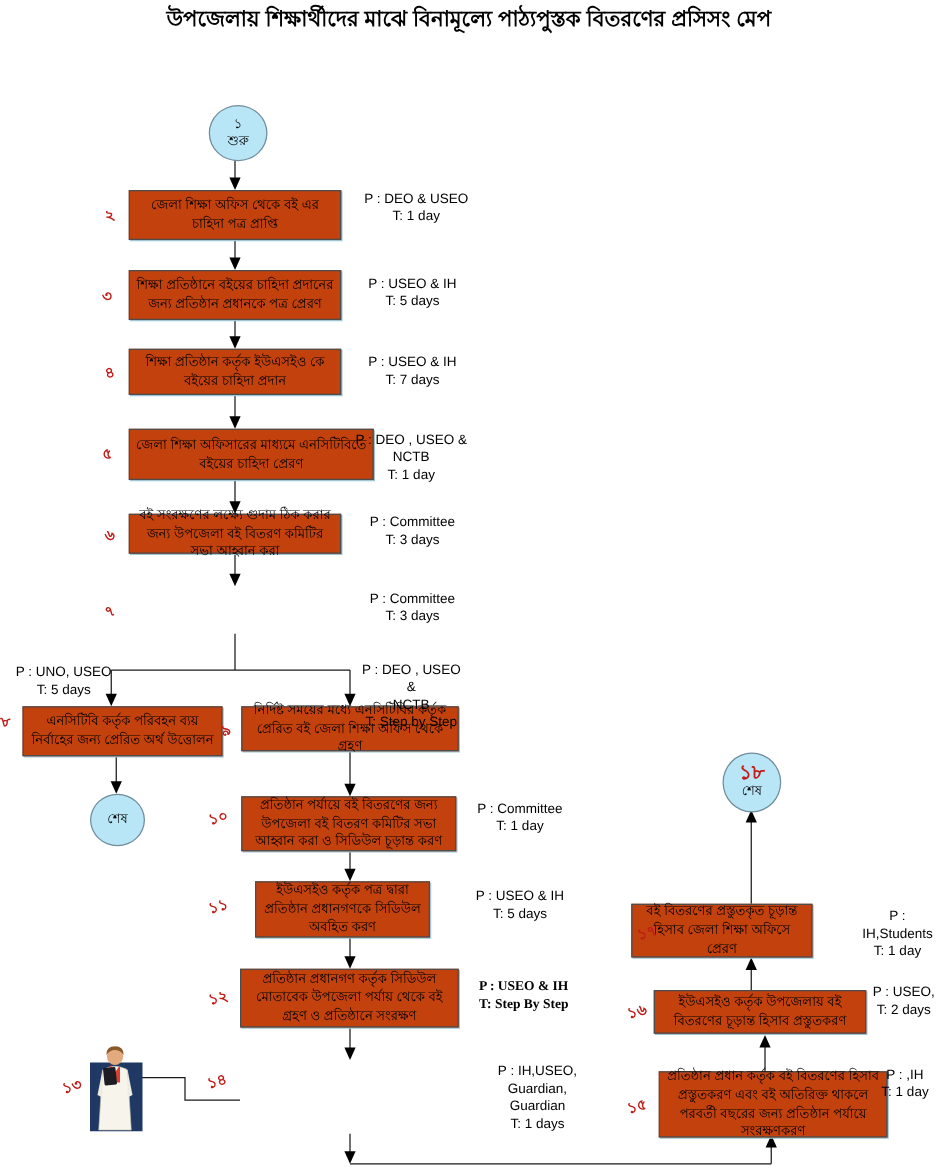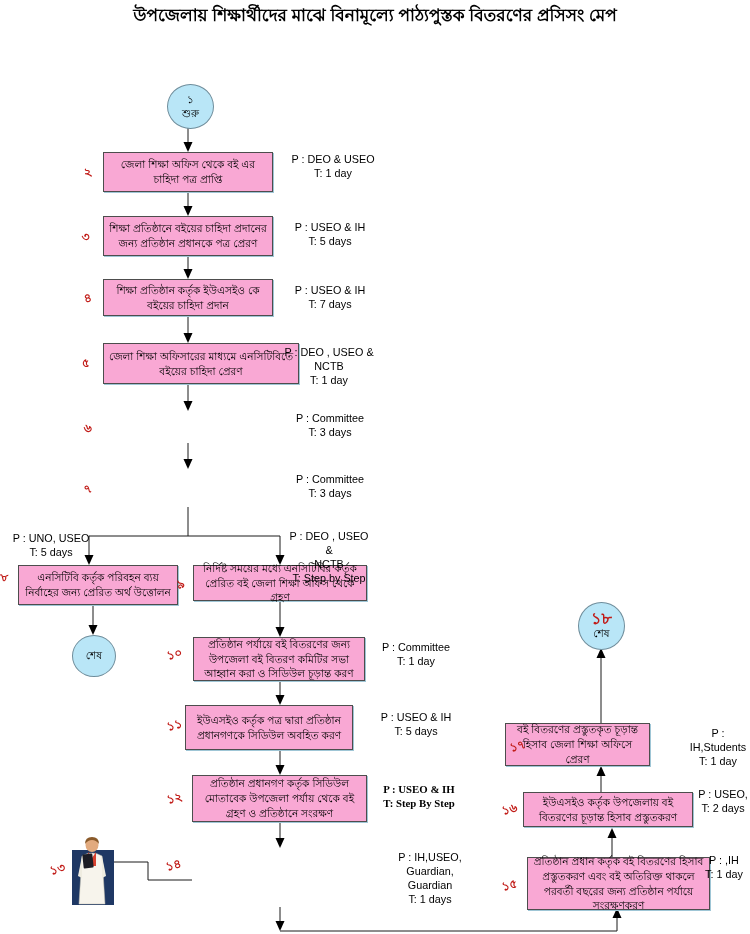--- a/index.html
+++ b/index.html
@@ -5,21 +5,21 @@
   html,body{margin:0;padding:0;background:#ffffff;}
   #canvas{
     position:relative;width:750px;height:934px;background:#ffffff;overflow:hidden;
     font-family:"Liberation Sans",sans-serif;color:#000;
   }
   .title{
     position:absolute;left:0;top:2px;width:750px;text-align:center;
     font-size:17px;font-weight:bold;letter-spacing:0;
   }
   .box{
-    position:absolute;background:#f9a8d4;border:1px solid #4d4d4d;
+    position:absolute;background:#c2410c;border:1px solid #4d4d4d;
     display:flex;align-items:center;justify-content:center;text-align:center;
     font-size:10.5px;line-height:1.4;padding:2px 4px;box-sizing:border-box;
     box-shadow:1px 1px 0 #9fc6d6;
   }
   .circle{
     position:absolute;background:#b9e6f7;border:1px solid #6f8d9b;border-radius:50%;
     display:flex;flex-direction:column;align-items:center;justify-content:center;
     font-size:10.5px;line-height:1.25;text-align:center;
   }
   .ann{
@@ -111,36 +111,39 @@
     </div>
   <div class="box" style="left:103px;top:216px;width:170px;height:40px">
       <span>শিক্ষা প্রতিষ্ঠানে বইয়ের চাহিদা প্রদানের জন্য প্রতিষ্ঠান প্রধানকে পত্র প্রেরণ</span>
     </div>
   <div class="box" style="left:103px;top:279px;width:170px;height:37px">
       <span>শিক্ষা প্রতিষ্ঠান কর্তৃক ইউএসইও কে বইয়ের চাহিদা প্রদান</span>
     </div>
   <div class="box" style="left:103px;top:343px;width:196px;height:41px">
       <span>জেলা শিক্ষা অফিসারের মাধ্যমে এনসিটিবিতে বইয়ের চাহিদা প্রেরণ</span>
     </div>
+  <div class="box" style="left:103px;top:411px;width:170px;height:32px">
+      <span>বই সংরক্ষণের লক্ষ্যে গুদাম ঠিক করার জন্য উপজেলা বই বিতরণ কমিটির সভা আহ্বান করা</span>
+    </div>
 
   <div class="box" style="left:18px;top:565px;width:160px;height:40px">
       <span>এনসিটিবি কর্তৃক পরিবহন ব্যয় নির্বাহের জন্য প্রেরিত অর্থ উত্তোলন</span>
     </div>
   <div class="box" style="left:193px;top:565px;width:174px;height:36px">
       <span>নির্দিষ্ট সময়ের মধ্যে এনসিটিবির কর্তৃক প্রেরিত বই জেলা শিক্ষা অফিস থেকে গ্রহণ</span>
     </div>
 
   <div class="circle" style="left:72px;top:635px;width:42px;height:40px">
     <div>শেষ</div>
   </div>
 
   <div class="box" style="left:193px;top:637px;width:172px;height:44px">
       <span>প্রতিষ্ঠান পর্যায়ে বই বিতরণের জন্য উপজেলা বই বিতরণ কমিটির সভা আহ্বান করা ও সিডিউল চূড়ান্ত করণ</span>
     </div>
-  <div class="box" style="left:185px;top:705px;width:168px;height:45px">
+  <div class="box" style="left:204px;top:705px;width:140px;height:45px">
       <span>ইউএসইও কর্তৃক পত্র দ্বারা প্রতিষ্ঠান প্রধানগণকে সিডিউল অবহিত করণ</span>
     </div>
   <div class="box" style="left:192px;top:775px;width:175px;height:47px">
       <span>প্রতিষ্ঠান প্রধানগণ কর্তৃক  সিডিউল মোতাবেক উপজেলা পর্যায় থেকে বই গ্রহণ  ও প্রতিষ্ঠানে সংরক্ষণ</span>
     </div>
 
   <svg style="position:absolute;left:68px;top:836px" width="48" height="72" viewBox="0 0 48 72">
     <rect x="4" y="14" width="42" height="55" fill="#1f3864"></rect>
     <ellipse cx="24" cy="9" rx="6.5" ry="7" fill="#e2aa7e"></ellipse>
     <path d="M17,8 Q17,1 24,1 Q31,1 31,8 Q28,4 24,4 Q20,4 17,8 Z" fill="#8a5a2a"></path>

